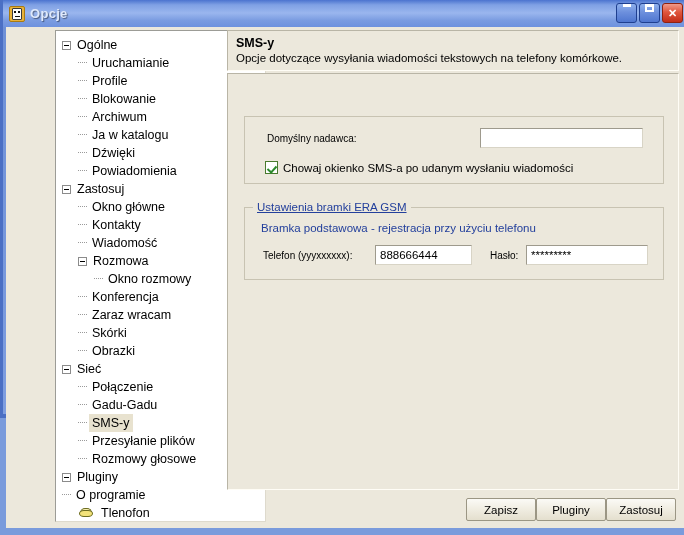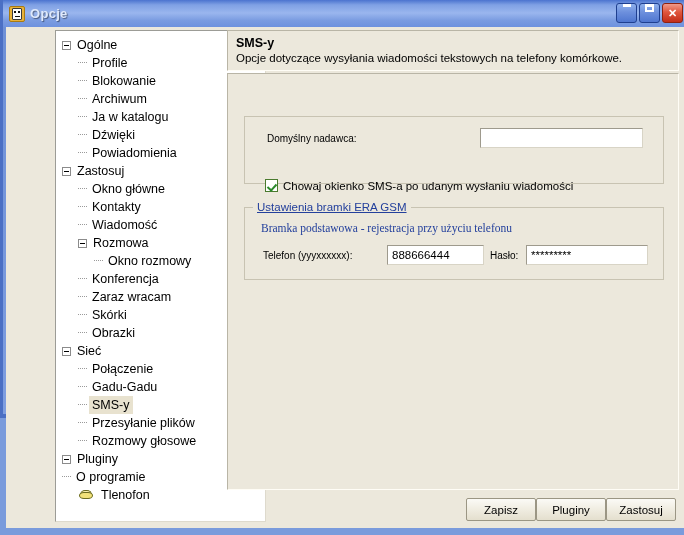--- a/index.html
+++ b/index.html
@@ -209,20 +209,25 @@
     <div class="treepanel">
       <div class="tree" id="tree">
           <div class="tnode">
             <div class="spacer" style="width: 6px;"></div>
             <div class="tog"></div>
             <span class="lbl">Ogólne</span>
           </div>
           <div class="tnode">
             <div class="spacer" style="width: 22px;"></div>
             <div class="dash"></div>
+            <span class="lbl">Uruchamianie</span>
+          </div>
+          <div class="tnode">
+            <div class="spacer" style="width: 22px;"></div>
+            <div class="dash"></div>
             <span class="lbl">Profile</span>
           </div>
           <div class="tnode">
             <div class="spacer" style="width: 22px;"></div>
             <div class="dash"></div>
             <span class="lbl">Blokowanie</span>
           </div>
           <div class="tnode">
             <div class="spacer" style="width: 22px;"></div>
             <div class="dash"></div>
@@ -349,31 +354,31 @@
       <div class="hdr">
         <div class="h1">SMS-y</div>
         <div class="h2">Opcje dotyczące wysyłania wiadomości tekstowych na telefony komórkowe.</div>
       </div>
 
       <div class="panelbody">
 
         <div class="group g1">
           <div class="lbl-txt" style="left:22px;top:16px;">Domyślny nadawca:</div>
           <input class="tin" style="left: 235px; top: 11px; width: 163px; height: 20px;" value="">
-          <div class="chk-row" style="left:20px;top:44px;margin-top:18px;">
+          <div class="chk-row" style="left:20px;top:44px;">
             <div class="chk"></div>
             <div class="chk-lbl">Chowaj okienko SMS-a po udanym wysłaniu wiadomości</div>
           </div>
         </div>
 
         <div class="group g2">
           <div class="cap">Ustawienia bramki ERA GSM</div>
-          <div class="lbl-blue" style="left:16px;top:14px;font-family:Liberation Serif, serif;">Bramka podstawowa - rejestracja przy użyciu telefonu</div>
+          <div class="lbl-blue" style="left:16px;top:14px;">Bramka podstawowa - rejestracja przy użyciu telefonu</div>
           <div class="lbl-txt" style="left:18px;top:42px;">Telefon (yyyxxxxxx):</div>
-          <input class="tin" style="left: 130px; top: 37px; width: 97px; height: 20px; margin-left: 12px;" value="888666444">
+          <input class="tin" style="left: 130px; top: 37px; width: 97px; height: 20px;" value="888666444">
           <div class="lbl-txt" style="left:245px;top:42px;">Hasło:</div>
           <input class="tin" style="left: 281px; top: 37px; width: 122px; height: 20px;" value="*********">
         </div>
 
       </div>
     </div>
 
     <div class="btnrow">
       <button class="btn">Zapisz</button>
       <button class="btn">Pluginy</button>

